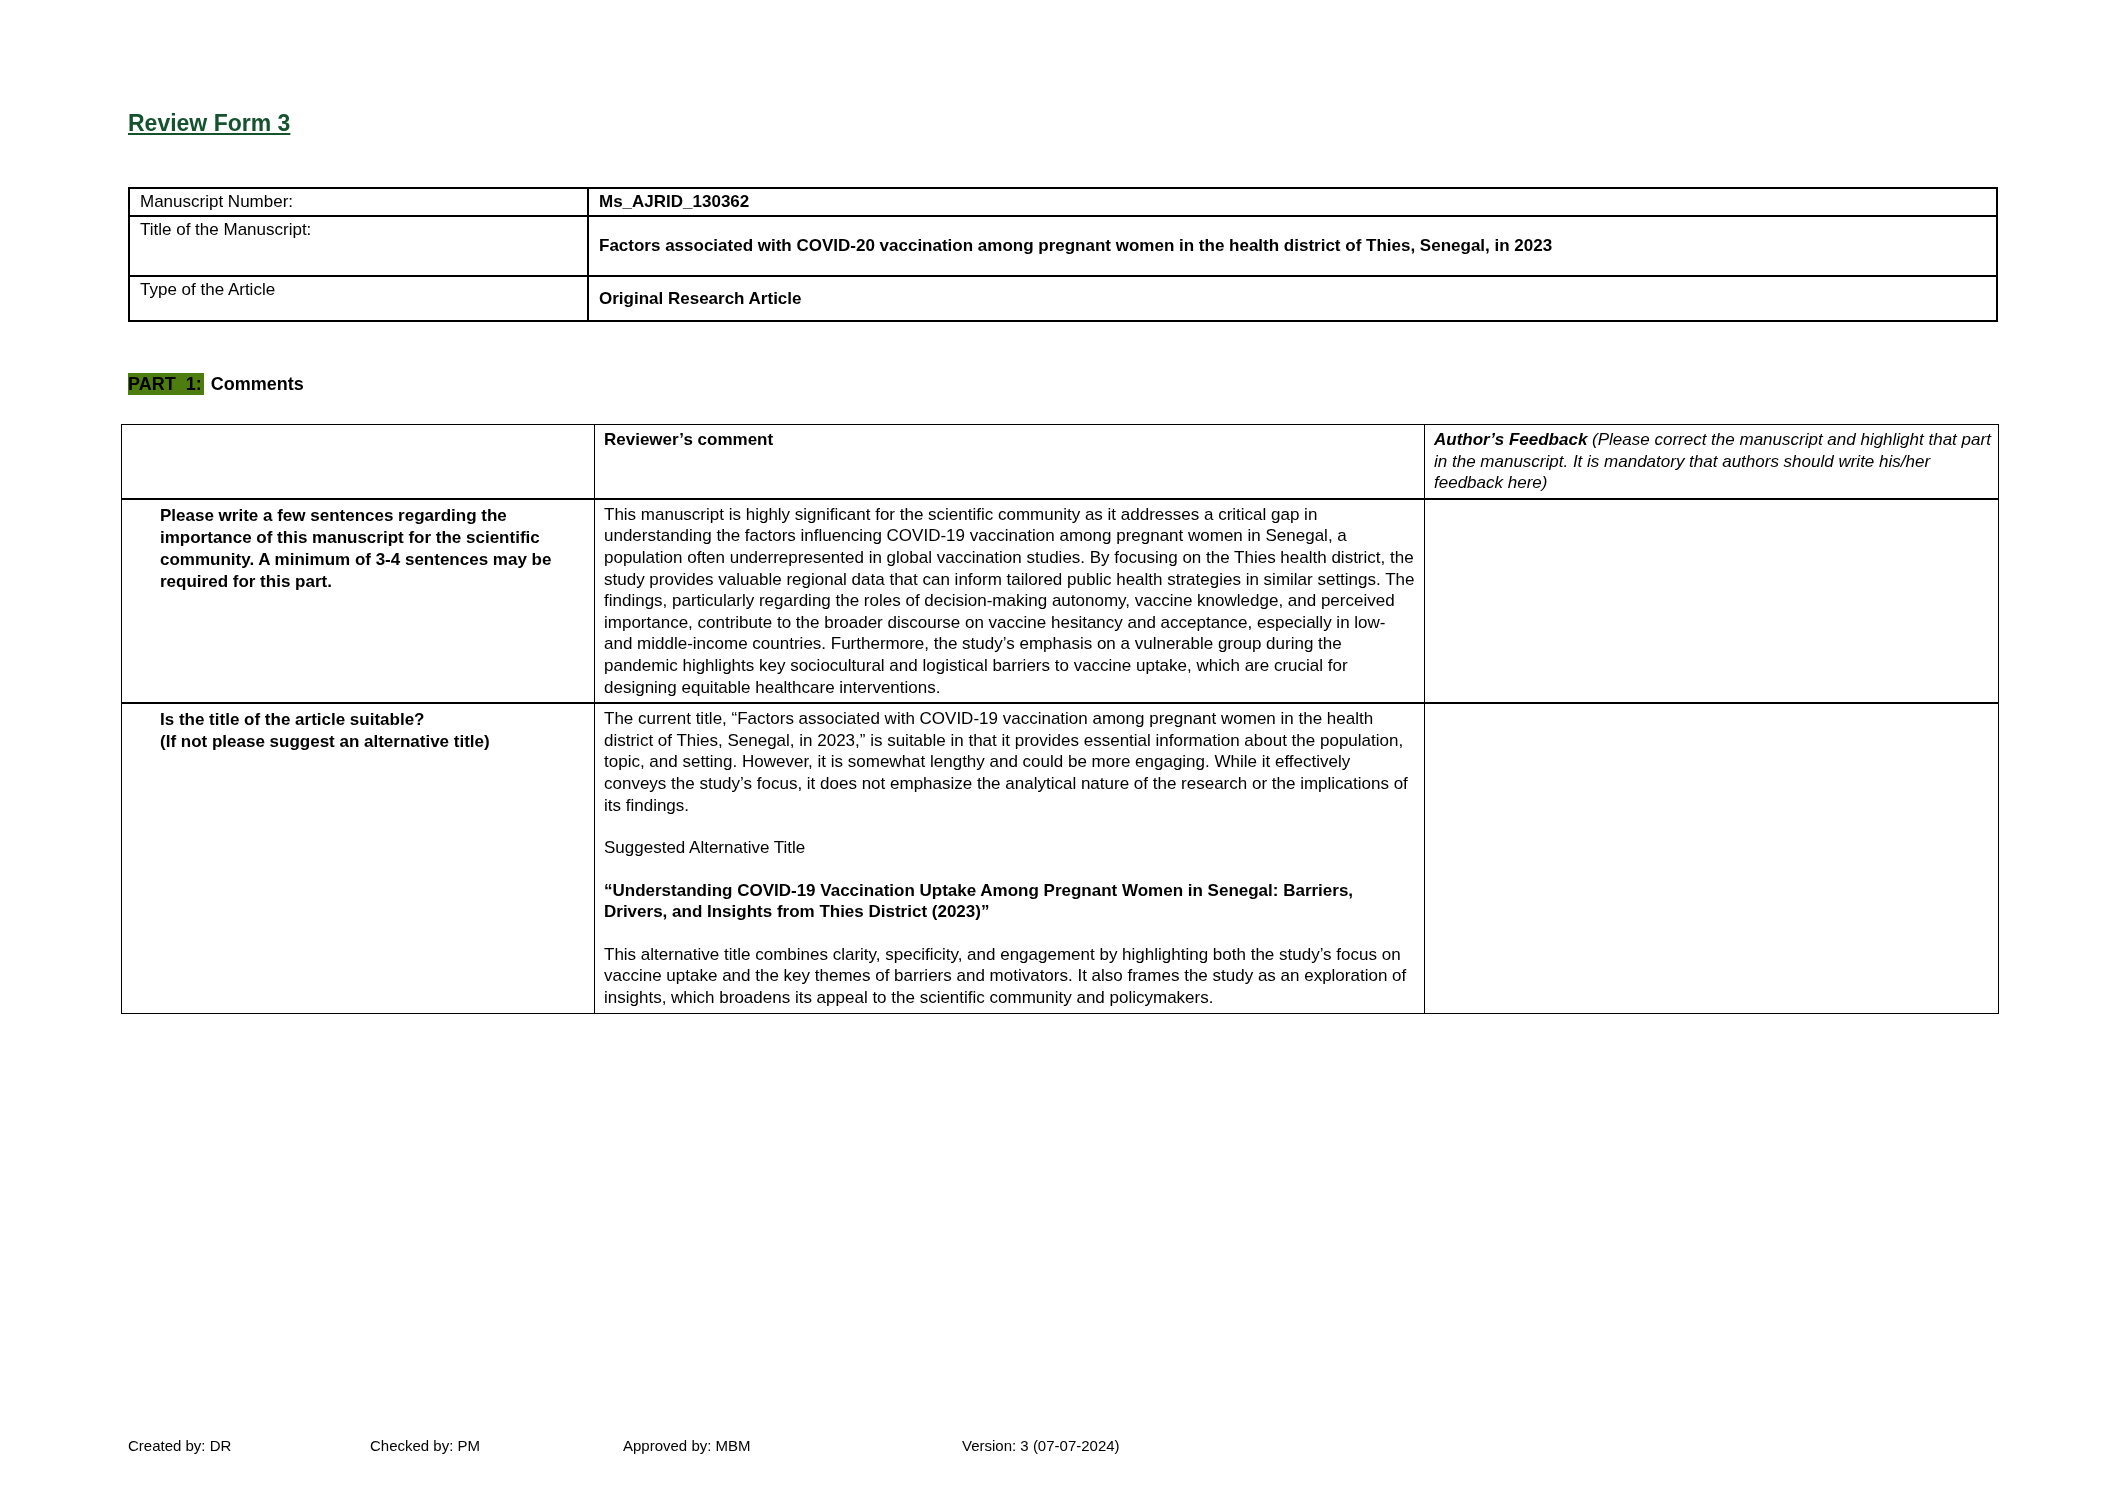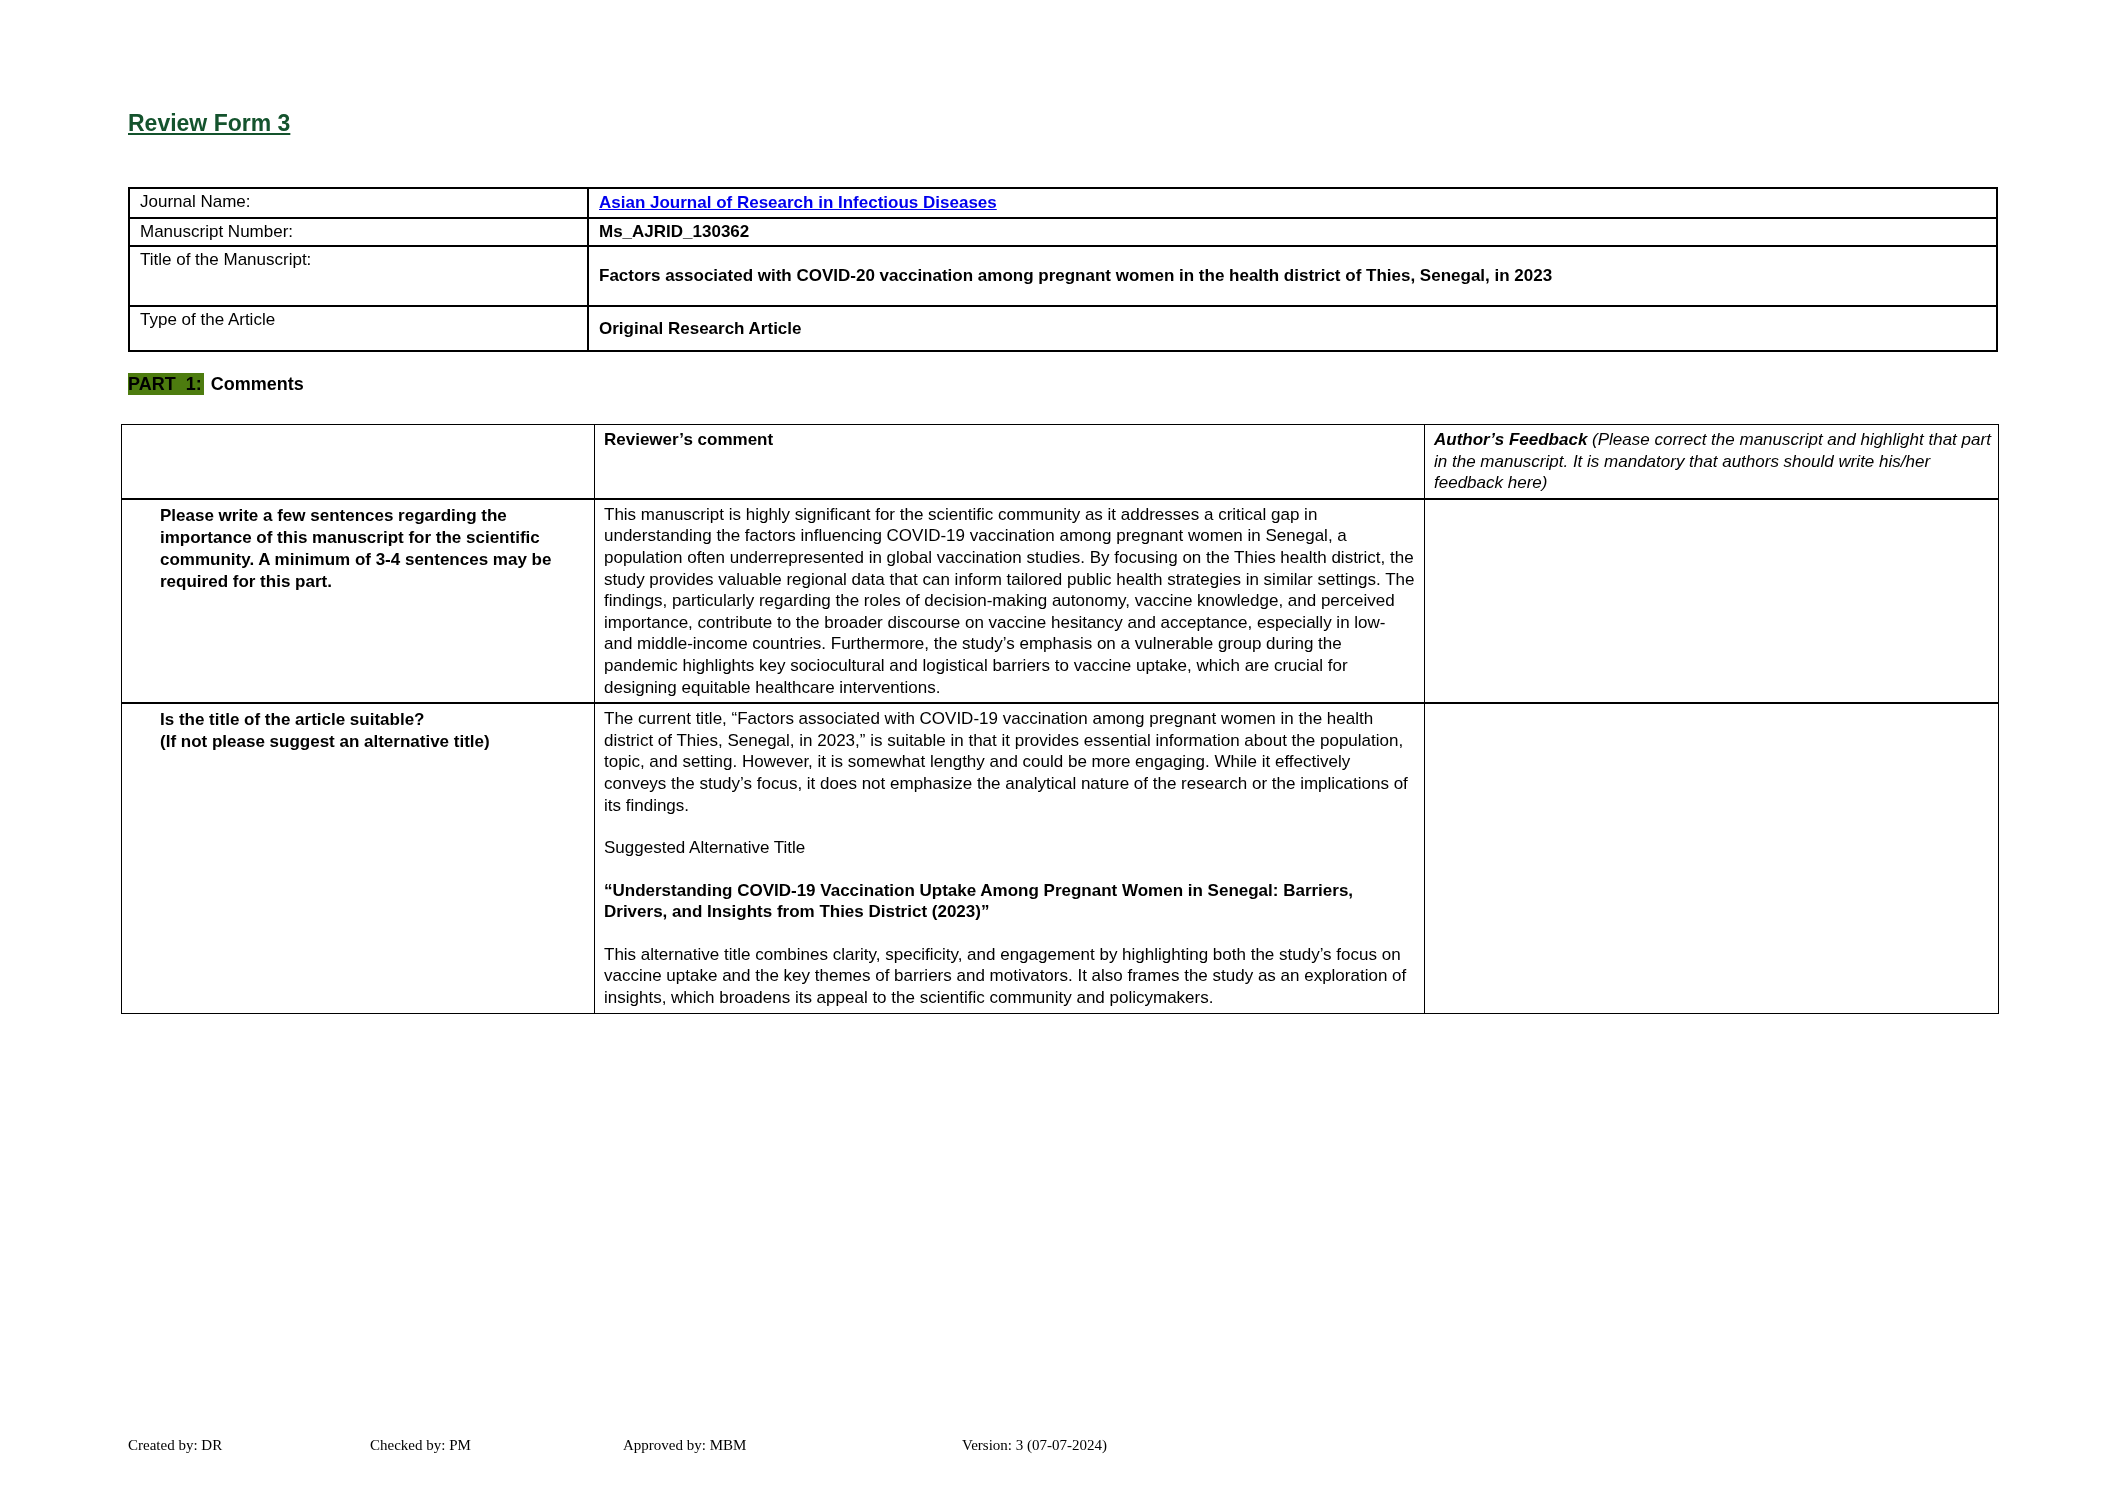--- a/index.html
+++ b/index.html
@@ -83,21 +83,21 @@
     line-height: 22px;
     margin-top: 26px;
   }
   .ctable td.cmt p { margin: 0 0 21px 0; }
   .ctable td.cmt p:last-child { margin-bottom: 0; }
   .ctable td.cmt p.bold { font-weight: bold; }
 
   
   .footer {
     position: absolute; left: 0; top: 1437px; width: 1796px; height: 24px;
-    font-family: Liberation Serif, serif;
+    font-family: Liberation Sans, sans-serif;
     font-size: 15px;
   }
   .footer span { position: absolute; top: 0; white-space: nowrap; }
   .footer .f1 { left: 128px; }
   .footer .f2 { left: 370px; }
   .footer .f3 { left: 623px; }
   .footer .f4 { left: 962px; }
 </style>
 </head>
 <body>
@@ -105,24 +105,20 @@
 <div>
 
   <h1 class="doc-title">Review Form 3</h1>
 
   <table class="info-table">
     <colgroup>
         <col class="c1">
         <col>
       </colgroup>
     <tbody>
-      <tr class="r1">
-        <td class="lbl">Journal Name:</td>
-        <td class="val"><a class="journal-link" href="#">Asian Journal of Research in Infectious Diseases</a></td>
-      </tr>
       <tr class="r2">
         <td class="lbl">Manuscript Number:</td>
         <td class="val">Ms_AJRID_130362</td>
       </tr>
       <tr class="r3">
         <td class="lbl">Title of the Manuscript:</td>
         <td class="val">Factors associated with COVID-20 vaccination among pregnant women in the health district of Thies, Senegal, in 2023</td>
       </tr>
       <tr class="r4">
         <td class="lbl">Type of the Article</td>

